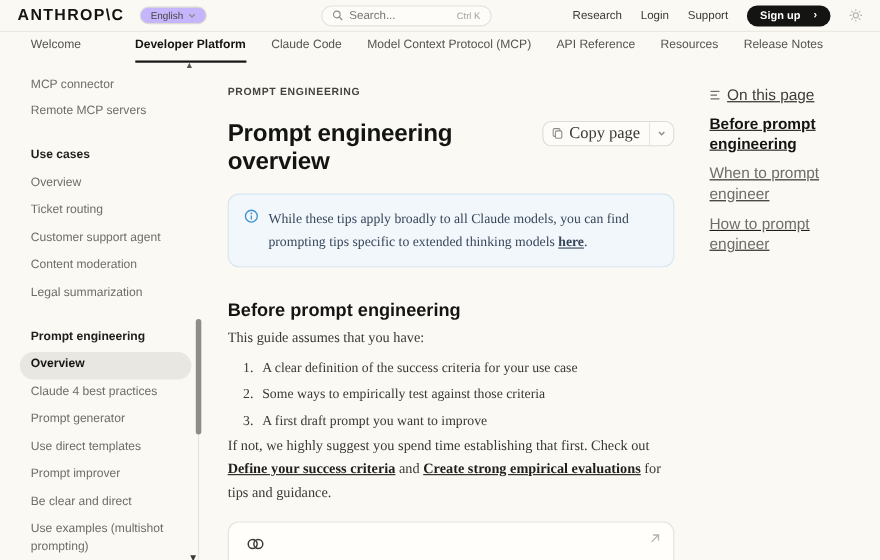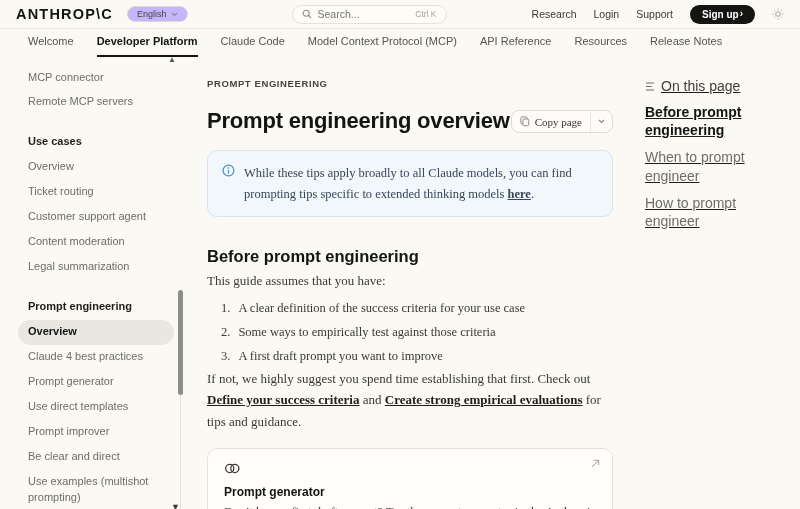--- a/index.html
+++ b/index.html
@@ -33,36 +33,36 @@
   .search-box input {
     border:none; outline:none; background:transparent; flex:1; min-width:0;
     font-size:10.5px; color:#6e6d68; font-family:"Liberation Sans",sans-serif;
   }
   .search-kbd { font-size:8.5px; color:#a4a39b; white-space:nowrap; }
   .hdr-right { margin-left:auto; display:flex; align-items:center; gap:17px; }
   .hdr-link { font-size:10.5px; color:#3a3935; text-decoration:none; cursor:pointer; }
   .signup-btn {
     background:#141413; color:#fff; border:none; border-radius:11px;
     font-size:10px; font-weight:bold; padding:4px 12px; display:flex;
-    align-items:center; gap:1px; cursor:pointer;
+    align-items:center; gap:12px; cursor:pointer;
     font-family:"Liberation Sans",sans-serif;
   }
   .signup-btn .chev { font-size:10px; line-height:1; }
   .theme-icon { color:#b4b2aa; display:flex; cursor:pointer; }
 
   
   .hdr-tabs {
     height:28px; display:flex; align-items:flex-end; gap:23px;
     padding:0 16px 0 28px; flex-shrink:0;
   }
   .tab {
     font-size:11px; color:#55544e; padding-bottom:8px; cursor:pointer;
     border-bottom:2px solid transparent; white-space:nowrap;
   }
-  .tab.active { color:#141413; font-weight:bold; border-bottom:2px solid #141413; }
+  .tab.active { color:#141413; font-weight:bold; border-bottom:2px solid #141413;margin-left:26px; }
 
   
   .body { flex:1; display:flex; min-height:0; }
 
   
   .sidebar {
     width:196px; flex-shrink:0; position:relative;
     padding:8px 36px 0 28px; font-size:11px; overflow:hidden;
   }
   .side-item {
@@ -92,21 +92,21 @@
   .main { width:406px; flex-shrink:0; margin-left:11px; padding-top:21px; }
   .eyebrow { font-size:9.5px; font-weight:bold; letter-spacing:.6px; color:#45443f; }
   .title-row { display:flex; align-items:flex-start; justify-content:space-between; margin-top:19px; }
   h1.page-title { font-size:22px; font-weight:bold; color:#141413; letter-spacing:-0.2px; }
   .copy-btn {
     display:flex; align-items:stretch; border:1px solid #dedcd4; border-radius:8px;
     background:#fdfcf9; height:23px; margin-top:2px; cursor:pointer; flex-shrink:0;
   }
   .copy-main {
     display:flex; align-items:center; gap:5px; padding:0 8px;
-    font-family:"Liberation Serif", serif; font-size:11px; color:#3a3935;
+    font-family:"Liberation Serif", serif; font-size:15px; color:#3a3935;
   }
   .copy-caret {
     display:flex; align-items:center; padding:0 7px; border-left:1px solid #e7e5de;
     color:#8d8c85;
   }
 
   .callout {
     margin-top:16px; background:#f1f7fa; border:1px solid #d6e6f0;
     border-radius:10px; padding:12px 14px; display:flex; gap:9px;
   }

